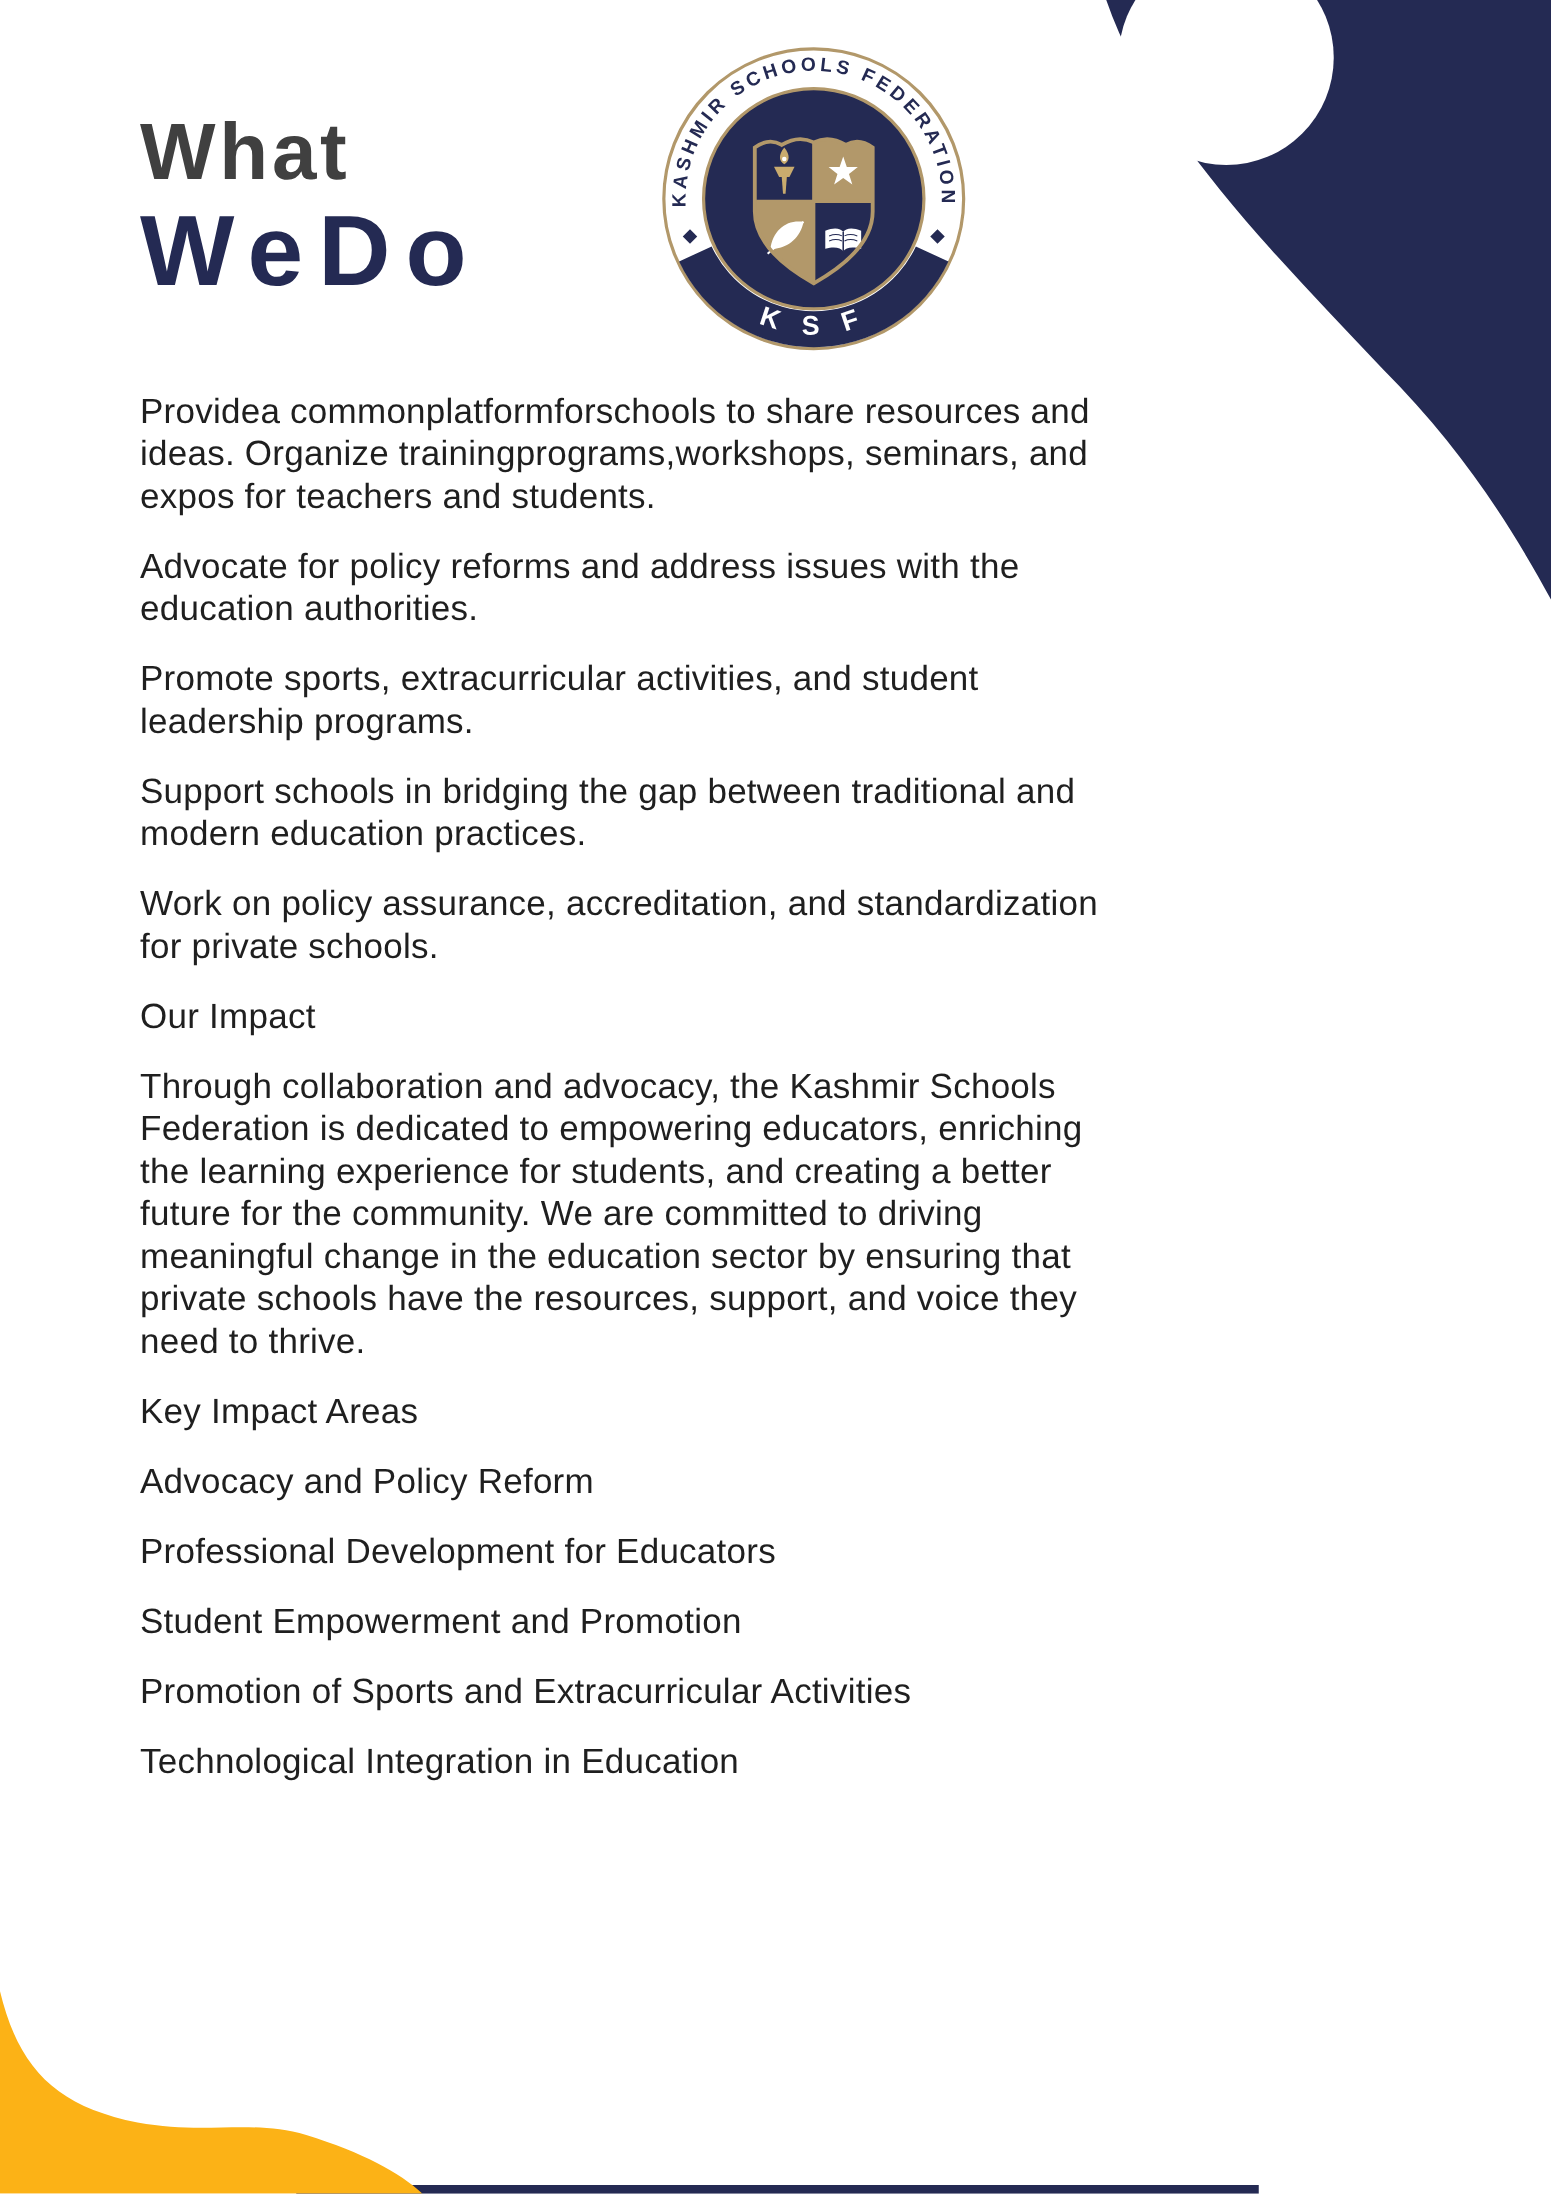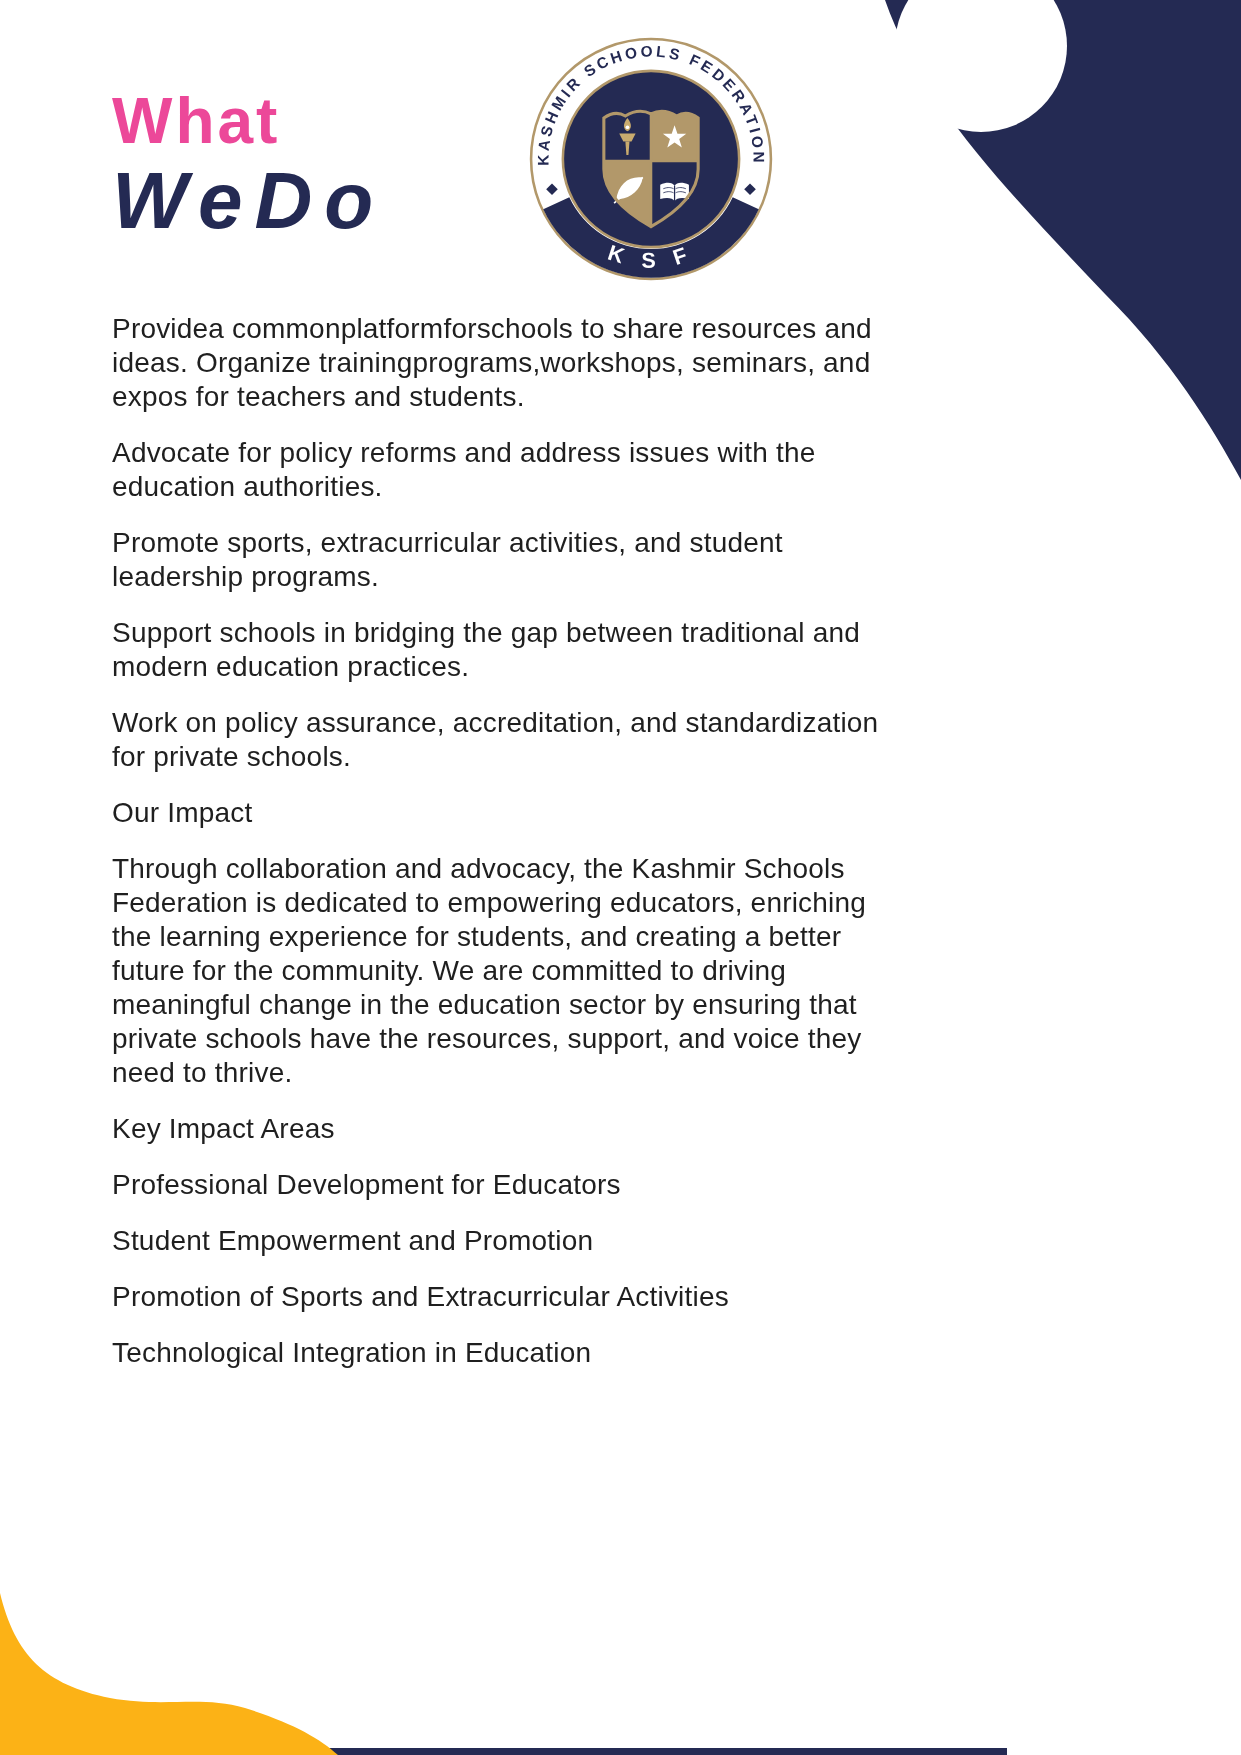--- a/index.html
+++ b/index.html
@@ -11,24 +11,24 @@
   .page{position:absolute;inset:0;}
 
   
   .deco-top{position:absolute;top:0;right:0;width:360px;height:485px;}
   .deco-bottom{position:absolute;left:0;bottom:0;width:345px;height:165px;}
   .bottom-bar{position:absolute;left:237px;bottom:0;width:770px;height:7px;background:#242a53;}
 
   
   .title-block{position:absolute;left:112px;top:88px;}
   .title-what{
-    font-size:64px;font-weight:700;color:#ec4899;letter-spacing:3px;line-height:1.05;
+    font-size:64px;font-weight:700;color:#404040;letter-spacing:3px;line-height:1.05;
   }
   .title-wedo{
-    font-size:80px;font-weight:800;color:#242a53;letter-spacing:12px;line-height:1.0;margin-top:6px;font-style:italic;
+    font-size:80px;font-weight:800;color:#242a53;letter-spacing:12px;line-height:1.0;margin-top:6px;
   }
 
   
   .logo{position:absolute;left:528px;top:34px;width:246px;height:250px;}
   .arc-text{font-family:"Liberation Sans",sans-serif;font-size:15px;font-weight:bold;letter-spacing:3px;fill:#242a53;}
   .ksf-text{font-family:"Liberation Sans",sans-serif;font-size:21px;font-weight:bold;letter-spacing:7px;fill:#ffffff;}
 
   
   .content{
     position:absolute;left:112px;top:312px;width:795px;
@@ -116,20 +116,21 @@
     <p>Providea commonplatformforschools to share resources and ideas. Organize trainingprograms,workshops, seminars, and expos for teachers and students.</p>
     <p>Advocate for policy reforms and address issues with the education authorities.</p>
     <p>Promote sports, extracurricular activities, and student leadership programs.</p>
     <p>Support schools in bridging the gap between traditional and modern education practices.</p>
     <p>Work on policy assurance, accreditation, and standardization for private schools.</p>
 
     <p class="heading-impact">Our Impact</p>
     <p class="impact-body">Through collaboration and advocacy, the Kashmir Schools Federation is dedicated to empowering educators, enriching the learning experience for students, and creating a better future for the community. We are committed to driving meaningful change in the education sector by ensuring that private schools have the resources, support, and voice they need to thrive.</p>
 
     <p>Key Impact Areas</p>
+    <p>Advocacy and Policy Reform</p>
     <p>Professional Development for Educators</p>
     <p>Student Empowerment and Promotion</p>
     <p>Promotion of Sports and Extracurricular Activities</p>
     <p>Technological Integration in Education</p>
   </div>
 
   <div class="bottom-bar"></div>
 
   <svg class="deco-bottom" viewBox="0 0 345 165" aria-hidden="true">
     <path d="M 0 3 C 15 65 45 95 110 108 C 165 118 200 105 245 118 C 290 132 320 148 338 165 L 0 165 Z" fill="#fcb216"></path>

